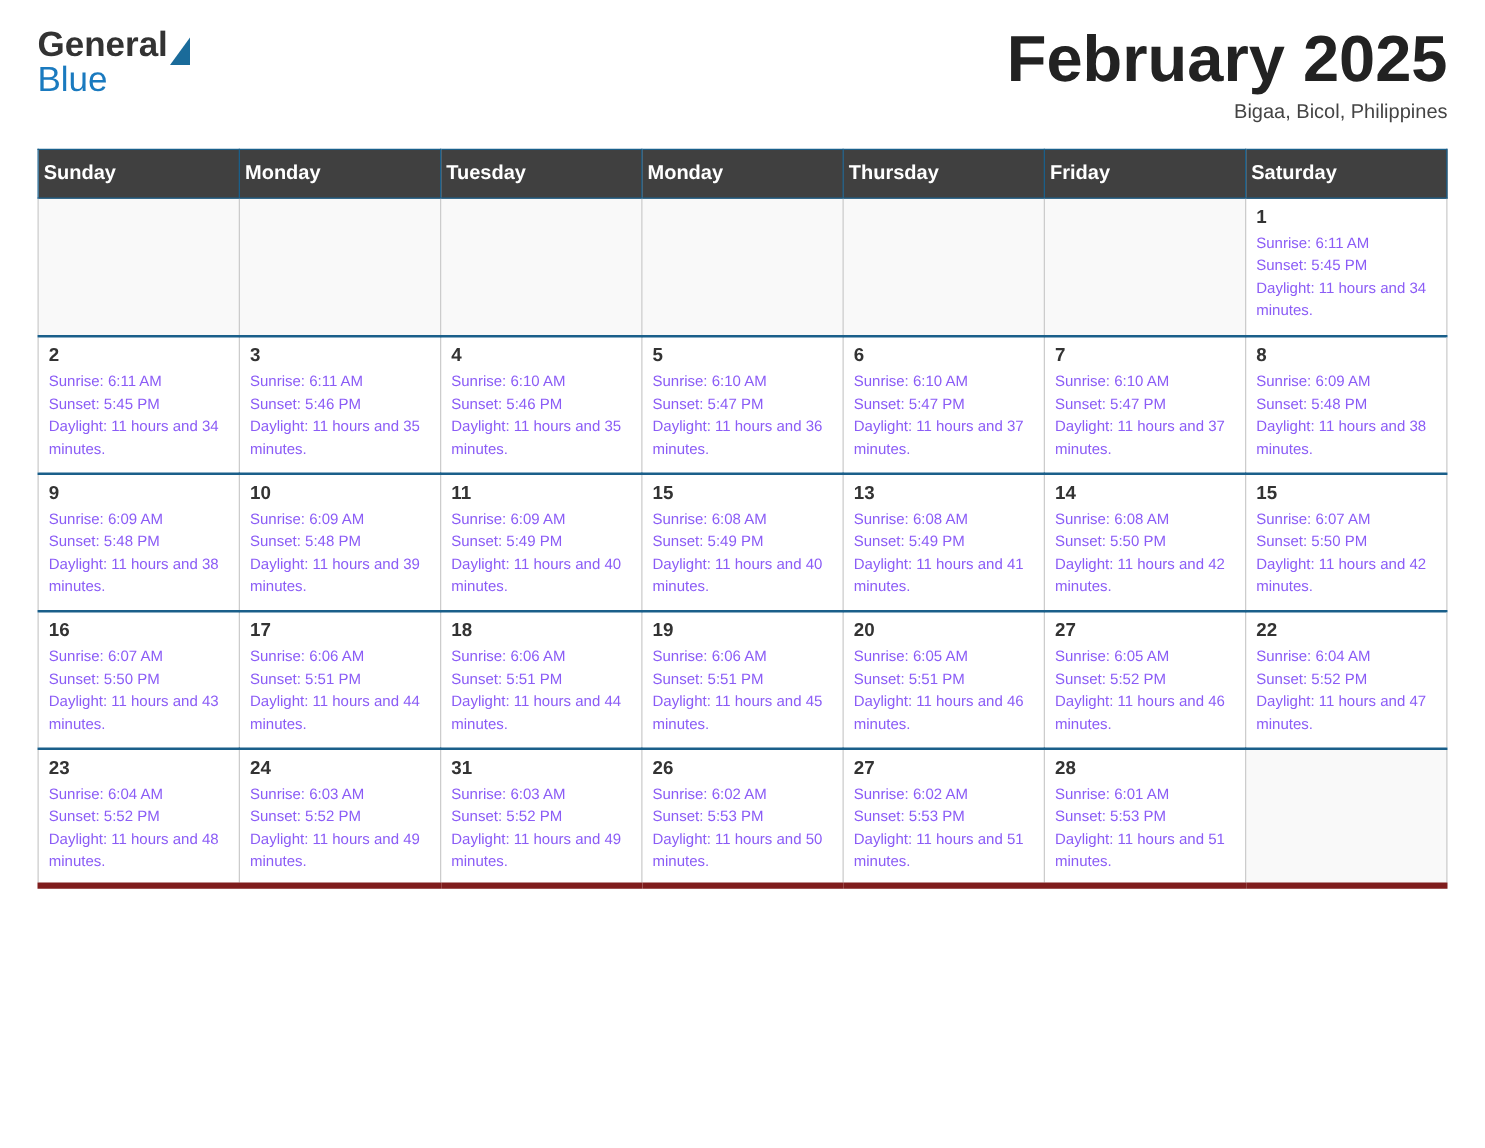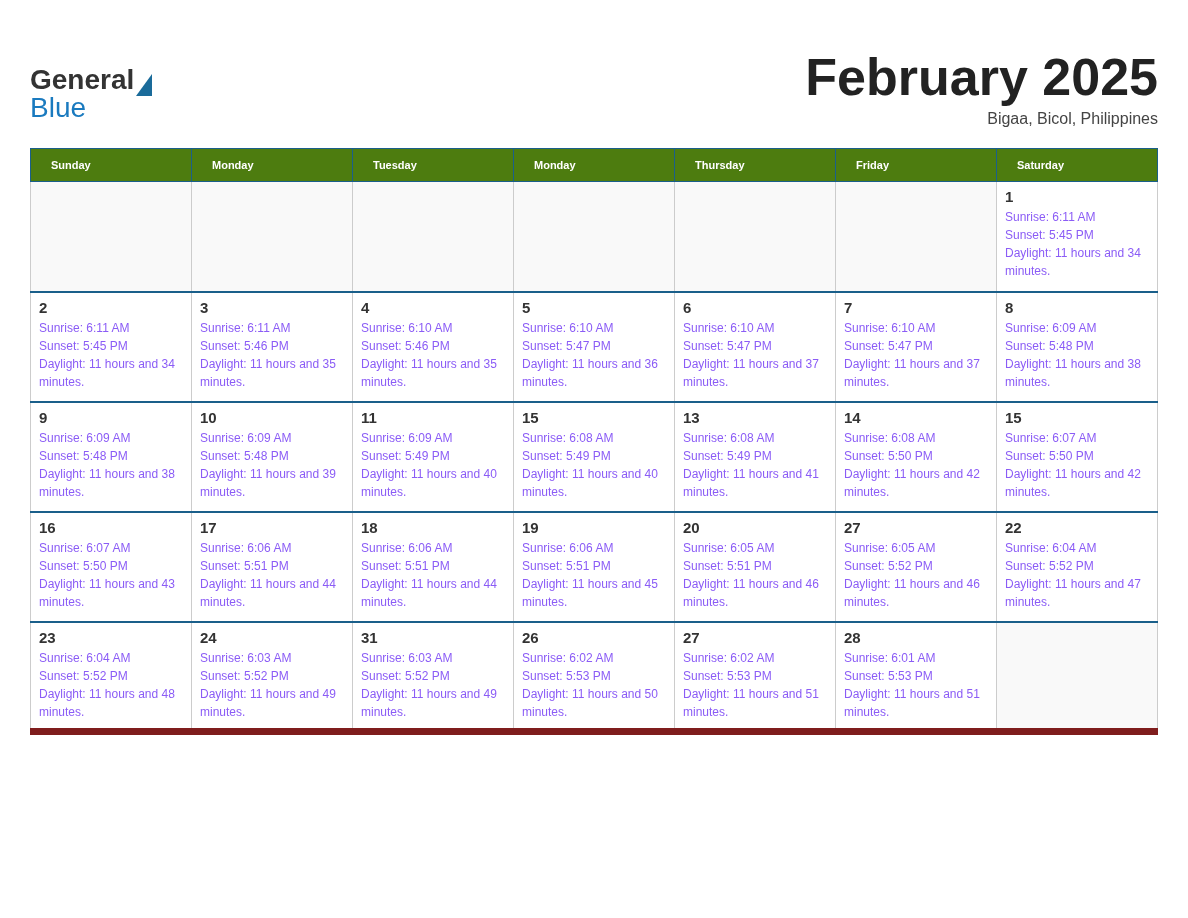--- a/index.html
+++ b/index.html
@@ -13,21 +13,20 @@
     .header {
       display: flex;
       justify-content: space-between;
       align-items: flex-start;
       margin-bottom: 20px;
     }
     .logo-text-general {
       font-size: 28px;
       font-weight: bold;
       color: #333;
-      margin-top: 44px;
     }
     .logo-triangle {
       width: 0;
       height: 0;
       border-left: 16px solid transparent;
       border-bottom: 22px solid #1a6b9a;
       margin-left: 2px;
       margin-top: 4px;
     }
     .logo-blue {
@@ -42,43 +41,42 @@
       display: flex;
       flex-direction: column;
       align-items: flex-start;
     }
     .logo-row1 {
       display: flex;
       align-items: flex-end;
     }
     .title-section {
       text-align: right;
-      margin-top: 29px;
     }
     .calendar-title {
       font-size: 52px;
       font-weight: bold;
       color: #222;
       line-height: 1.1;
     }
     .calendar-subtitle {
       font-size: 16px;
       color: #444;
       margin-top: 4px;
     }
     table {
       width: 100%;
       border-collapse: collapse;
       table-layout: fixed;
     }
     thead th {
-      background-color: #4d7c0f;
+      background-color: #404040;
       color: #fff;
-      padding: 10px 20px;
-      font-size: 11px;
+      padding: 10px 4px;
+      font-size: 16px;
       font-weight: bold;
       text-align: left;
       border: 1px solid #1a5f8a;
     }
     tbody td {
       vertical-align: top;
       padding: 6px 8px;
       border: 1px solid #ccc;
       height: 110px;
       font-size: 12.5px;
@@ -94,21 +92,21 @@
     }
     .day-info {
       font-size: 12px;
       line-height: 1.5;
       color: #8b5cf6;
     }
     td.empty {
       background: #f9f9f9;
     }
     tbody tr:last-child td {
-      border-bottom: 7px solid #7f1d1d;
+      border-bottom: 5px solid #7f1d1d;
     }
   </style>
 </head>
 <body>
 
 <div class="header">
   <div class="logo-wrapper">
     <div class="logo-row1">
       <span class="logo-text-general">General</span>
       <div class="logo-triangle"></div>

